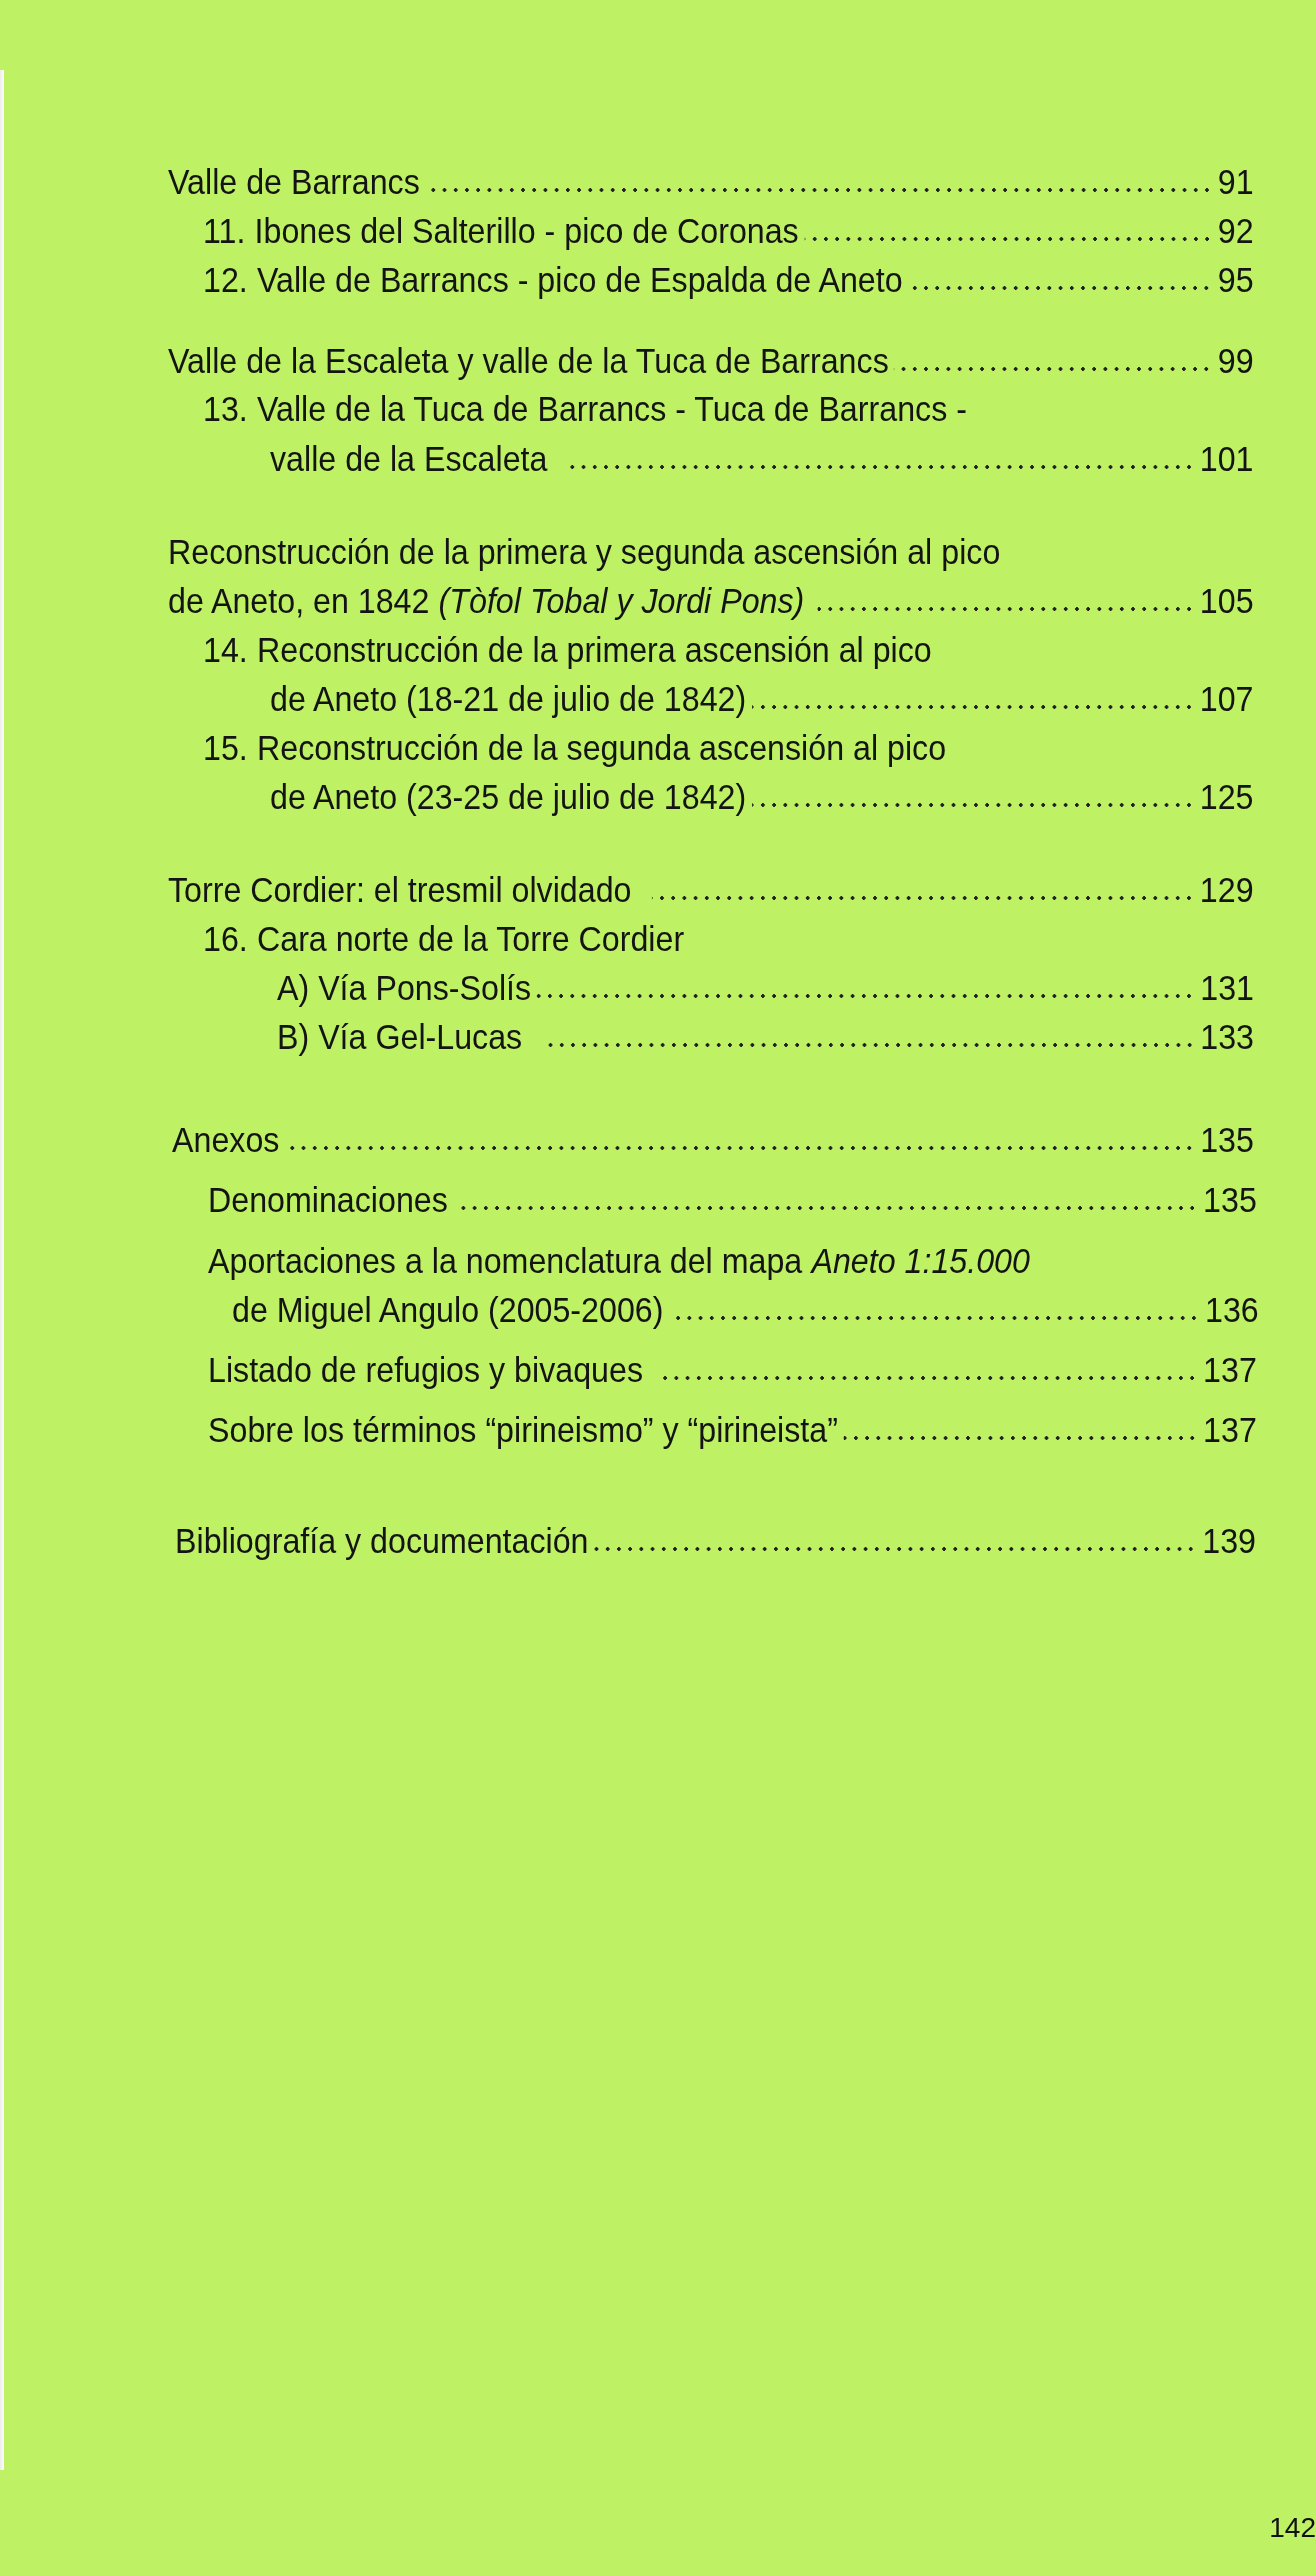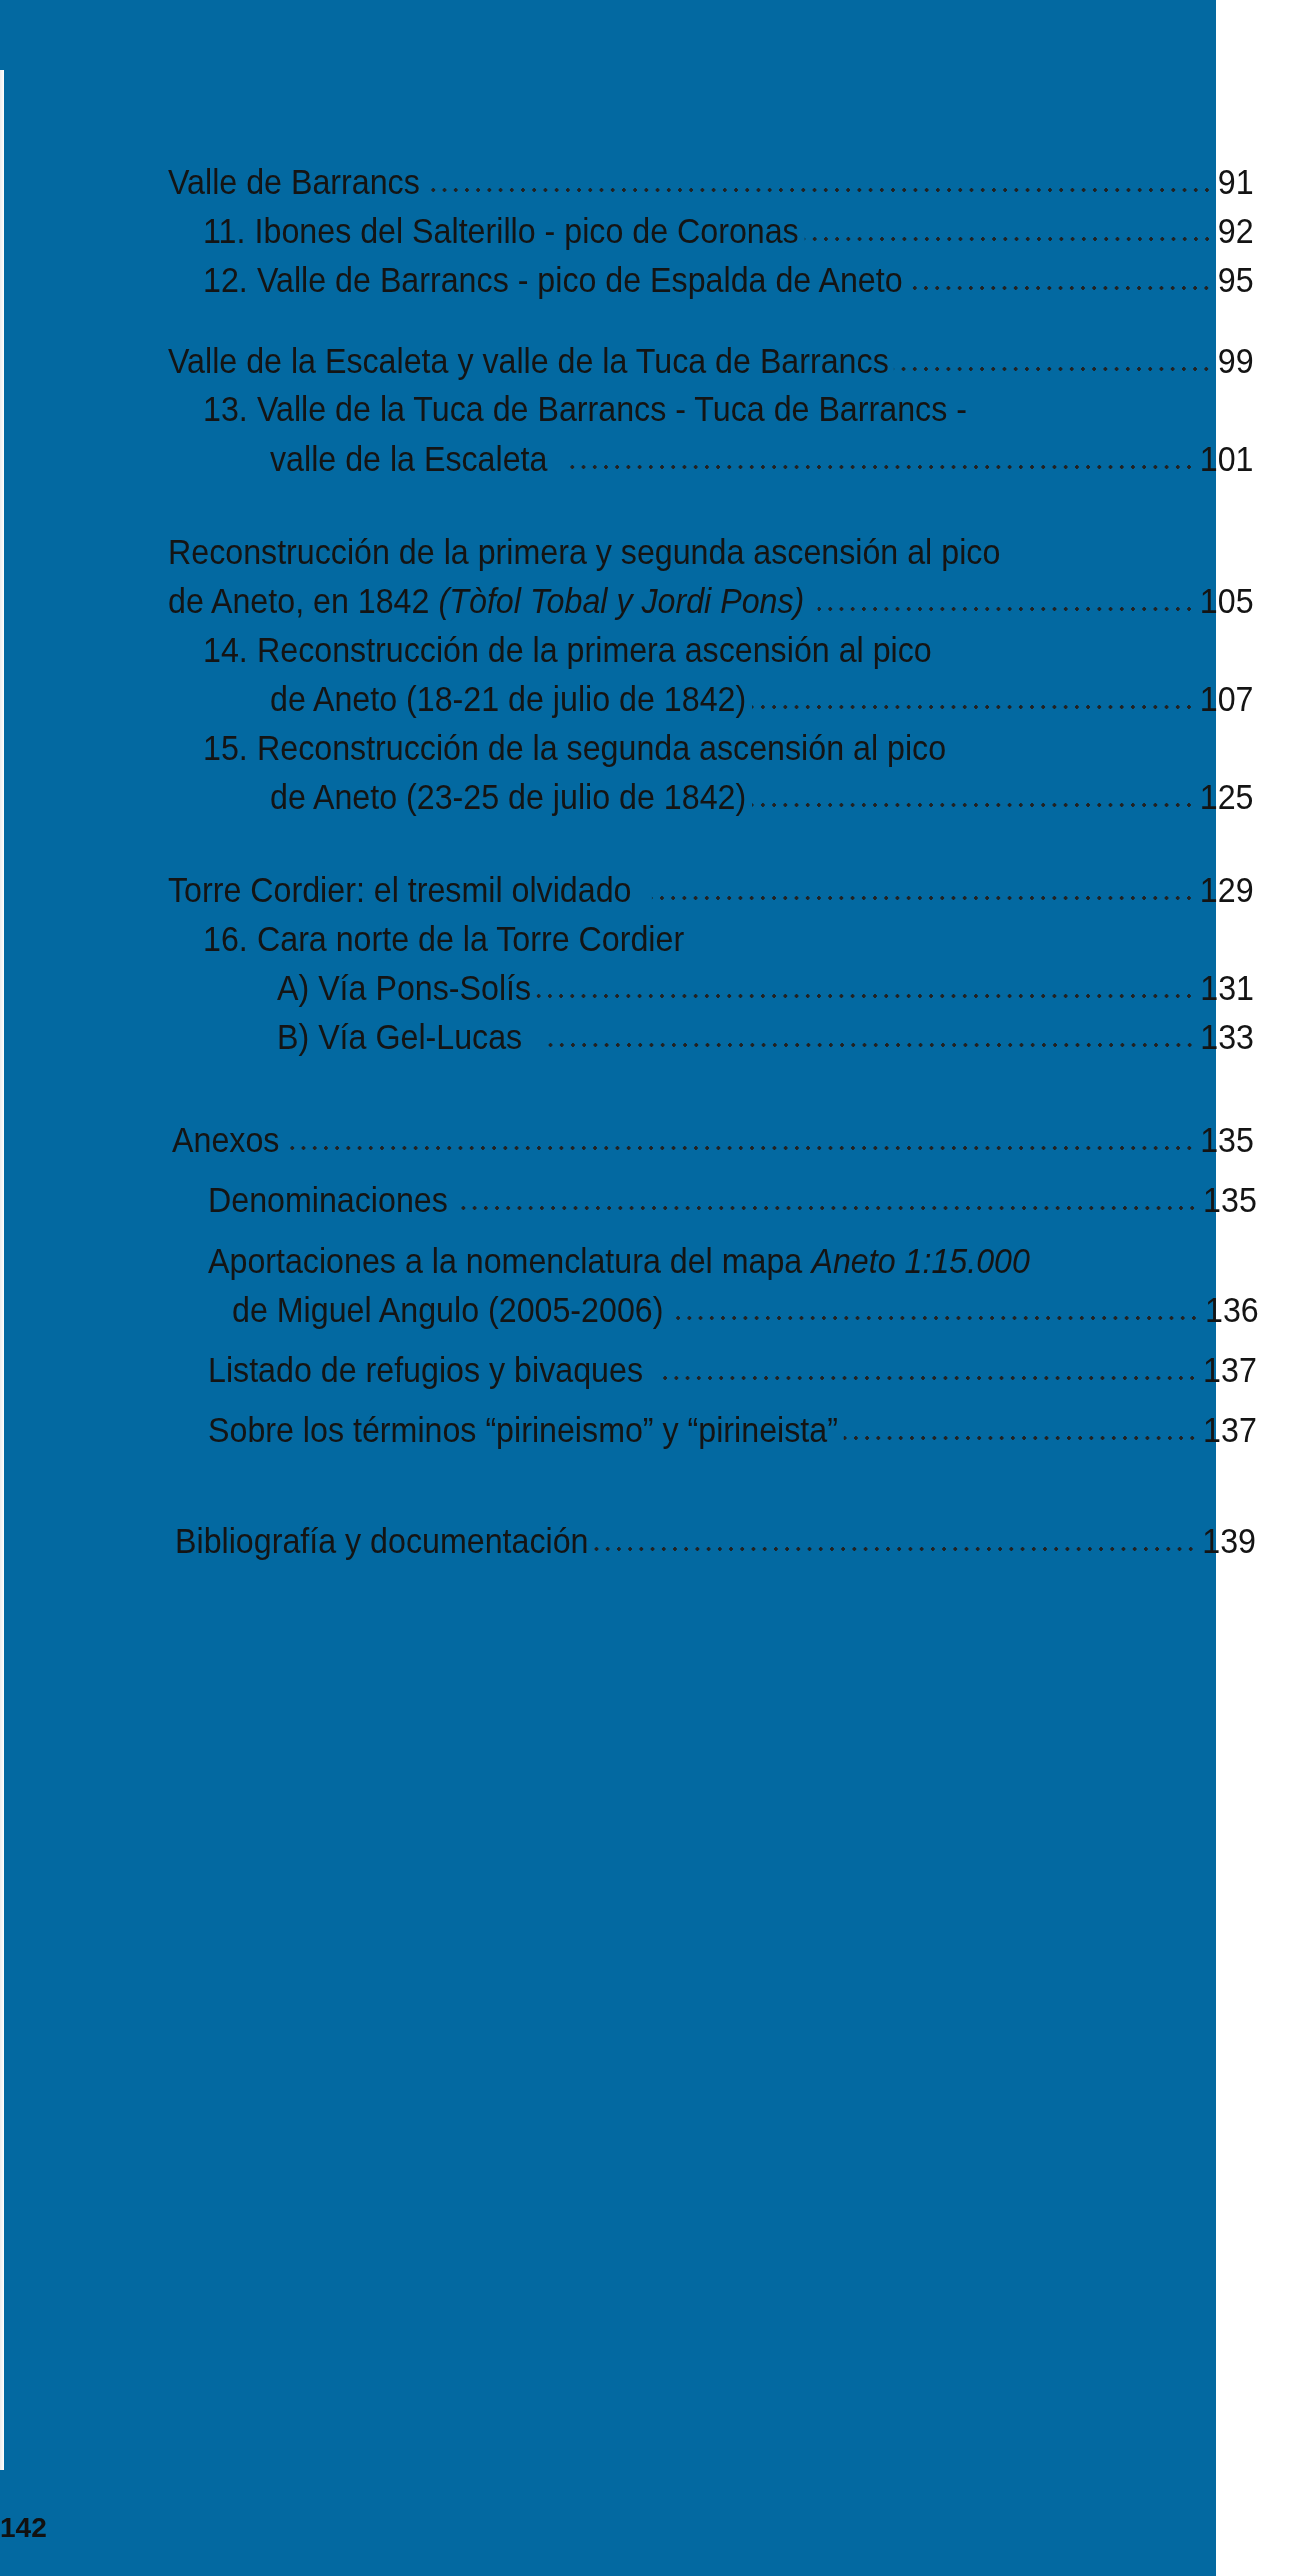--- a/index.html
+++ b/index.html
@@ -1,17 +1,17 @@
 <!DOCTYPE html>
 <html><head>
 <meta charset="utf-8">
 <style>
   html, body { margin: 0; padding: 0; background: #ffffff; }
   body { width: 1316px; height: 2576px; position: relative; overflow: hidden; }
-  .page { position: absolute; left: 0; top: 0; width: 1216px; height: 2576px; background: #0369a1; }
+  .page { position: absolute; left: 0; top: 0; width: 1316px; height: 2576px; background: #bef264; }
   .edge-shade { position: absolute; left: 0; top: 70px; width: 4px; height: 2400px; background: linear-gradient(to right, #ececec, #fefefe); }
   .line {
     position: absolute;
     height: 44px;
     font-family: "Liberation Sans", sans-serif;
     font-size: 35px;
     line-height: 44px;
     color: #141414;
     white-space: nowrap;
     display: flex;
@@ -31,25 +31,24 @@
     background-size: 12.2px 4px;
     background-repeat: repeat-x;
     background-position: right center;
     position: relative;
     top: -2px;
   }
   .line .page-ref { flex: 0 0 auto; }
   .pagenum {
     position: absolute;
     left: 0; width: 1316px; top: 2512px;
-    text-align: left;
+    text-align: right;
     font-family: "Liberation Sans", sans-serif;
     font-size: 28px;
     color: #111;
-    font-weight: bold;
   }
 </style>
 </head>
 <body>
 
 <div class="page">
   <div class="edge-shade"></div>
 
   <div class="line" style="left:168px; top:160px; width:1180px;">
     <span class="text">Valle de Barrancs</span>

